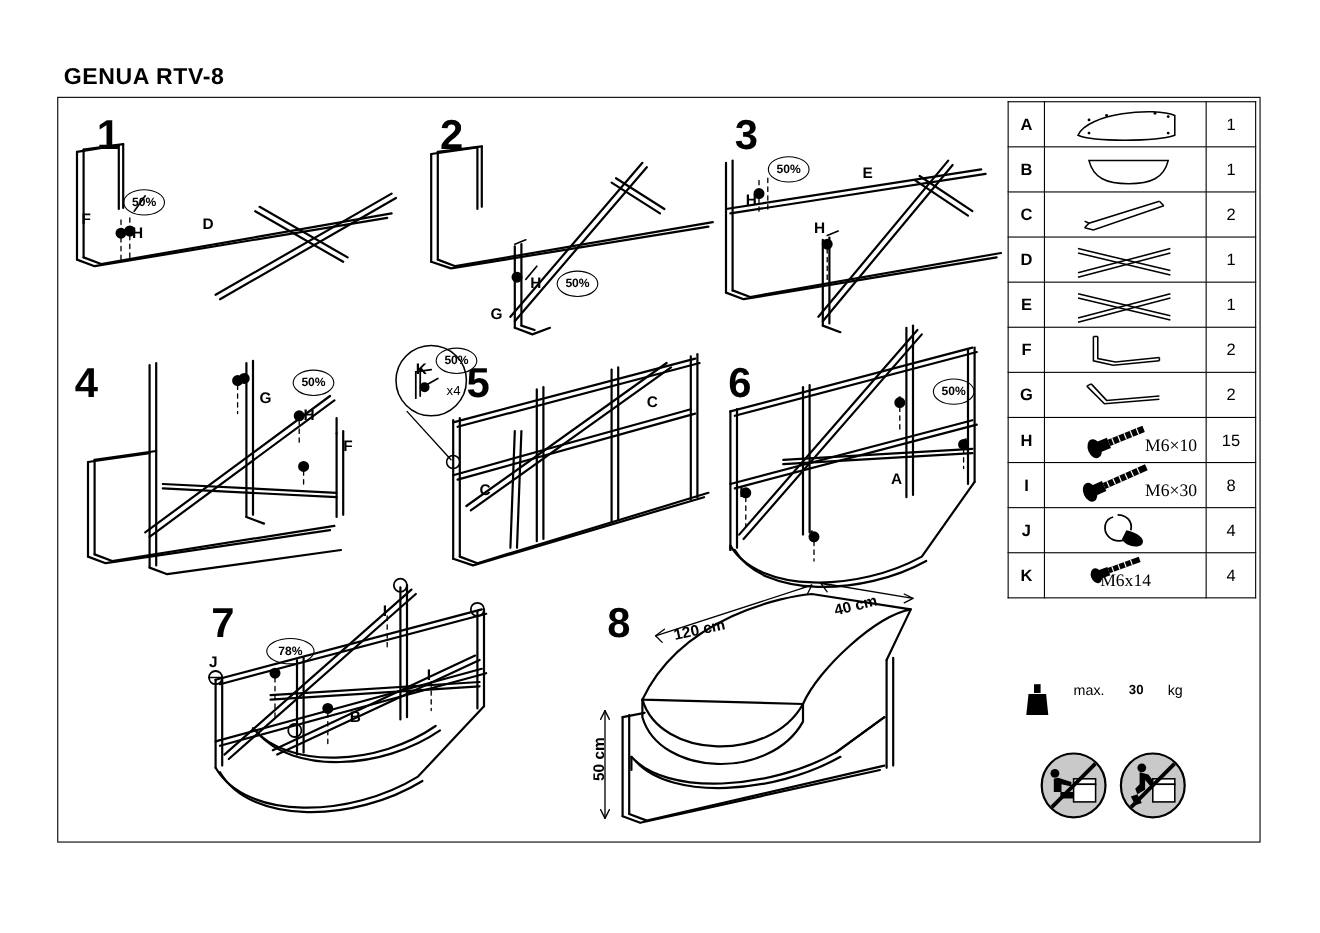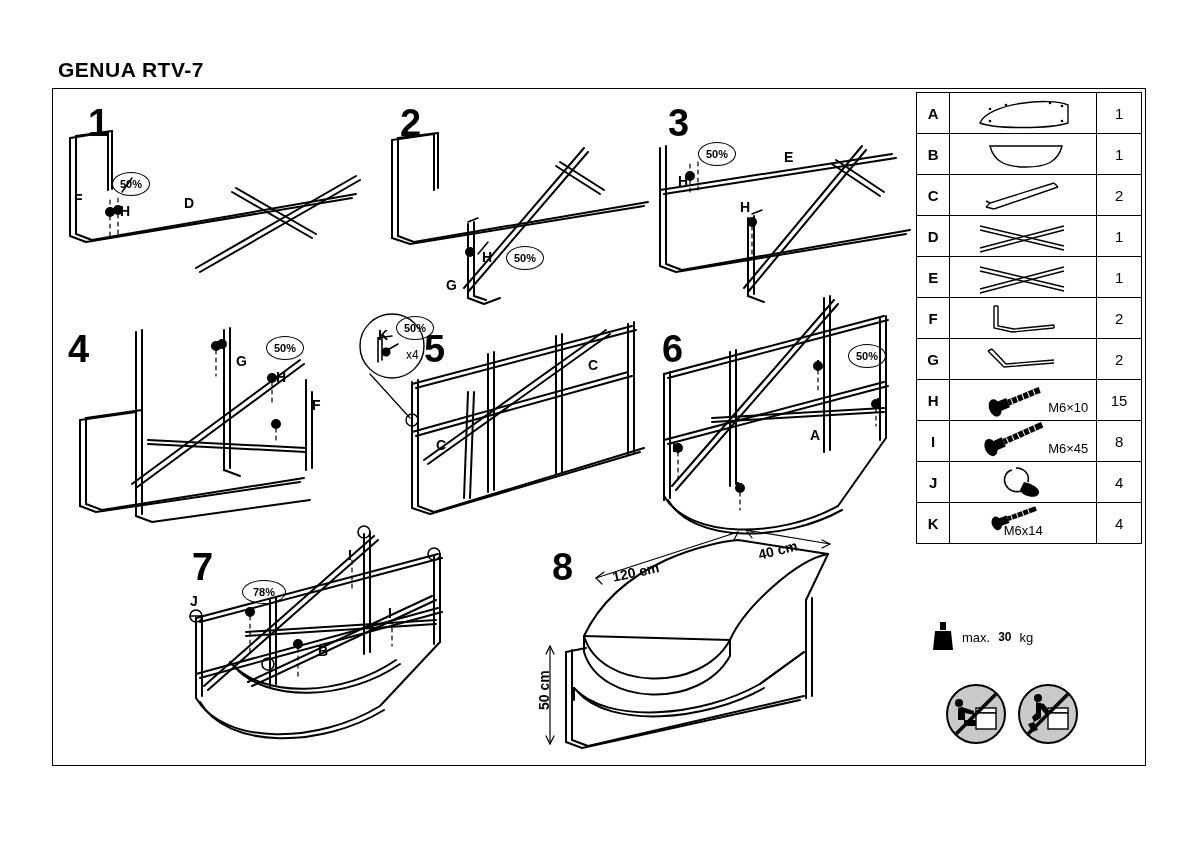--- a/index.html
+++ b/index.html
@@ -88,34 +88,35 @@
   }
   #parts td.letter { width: 34px; font-weight: bold; font-size: 15px; }
   #parts td.pic { width: 146px; position: relative; }
   #parts td.qty { width: 46px; font-size: 15px; }
   .picwrap { position: relative; width: 146px; height: 40px; }
   .picwrap svg { position: absolute; left: 0; top: 0; }
   .screwlabel {
     position: absolute;
     right: 8px;
     bottom: 5px;
-    font-size: 13px;
+    font-size: 16px;
+    font-family: Liberation Serif, serif;
   }
   .screwlabel.center {
     right: auto;
     left: 50%;
     transform: translateX(-50%);
   }
   #maxload {
     position: absolute;
     left: 932px;
     top: 620px;
     display: flex;
-    align-items: center;
-    gap: 8px;
+    align-items: flex-start;
+    gap: 22px;
     font-size: 14px;
   }
   #maxload .kgtxt { font-size: 13px; }
   #maxload .kgnum { font-weight: bold; font-size: 12px; }
   .warnicon {
     position: absolute;
     width: 56px;
     height: 56px;
     border-radius: 50%;
     background: #c9c9c9;
@@ -133,21 +134,21 @@
     position: absolute;
     font-size: 12px;
     font-weight: normal;
   }
 </style>
 </head>
 <body>
 
 <div id="page">
 
-  <div id="title">GENUA RTV-7</div>
+  <div id="title">GENUA RTV-8</div>
 
   <div id="frame"></div>
 
   <div class="step-num" style="left:88px; top:104px;">1</div>
   <div class="step-num" style="left:400px; top:104px;">2</div>
   <div class="step-num" style="left:668px; top:104px;">3</div>
   <div class="step-num" style="left:68px;  top:330px;">4</div>
   <div class="step-num" style="left:424px; top:330px;">5</div>
   <div class="step-num" style="left:662px; top:330px;">6</div>
   <div class="step-num" style="left:192px; top:548px;">7</div>
@@ -615,21 +616,21 @@
                 <g stroke="#fff" stroke-width="1.1">
                   <line x1="58" y1="11" x2="58" y2="17"></line>
                   <line x1="64" y1="11" x2="64" y2="17"></line>
                   <line x1="70" y1="11" x2="70" y2="17"></line>
                   <line x1="76" y1="11" x2="76" y2="17"></line>
                   <line x1="82" y1="11" x2="82" y2="17"></line>
                   <line x1="88" y1="11" x2="88" y2="17"></line>
                 </g>
               </g>
             </svg>
-            <span class="screwlabel">M6×45</span>
+            <span class="screwlabel">M6×30</span>
           </div>
         </td>
         <td class="qty">8</td>
       </tr>
       <tr>
         <td class="letter">J</td>
         <td class="pic">
           <div class="picwrap">
             <svg width="146" height="40" viewBox="0 0 146 40">
               <g fill="none" stroke="#000" stroke-width="1.6">

